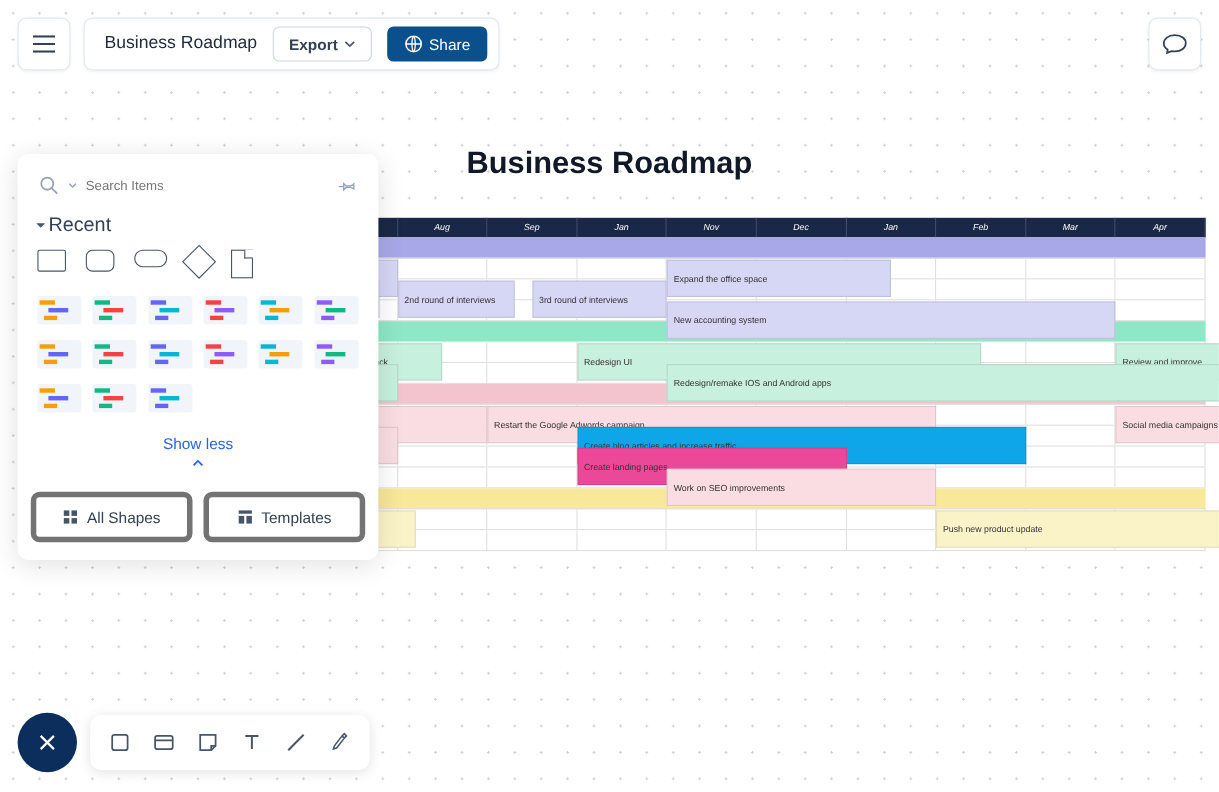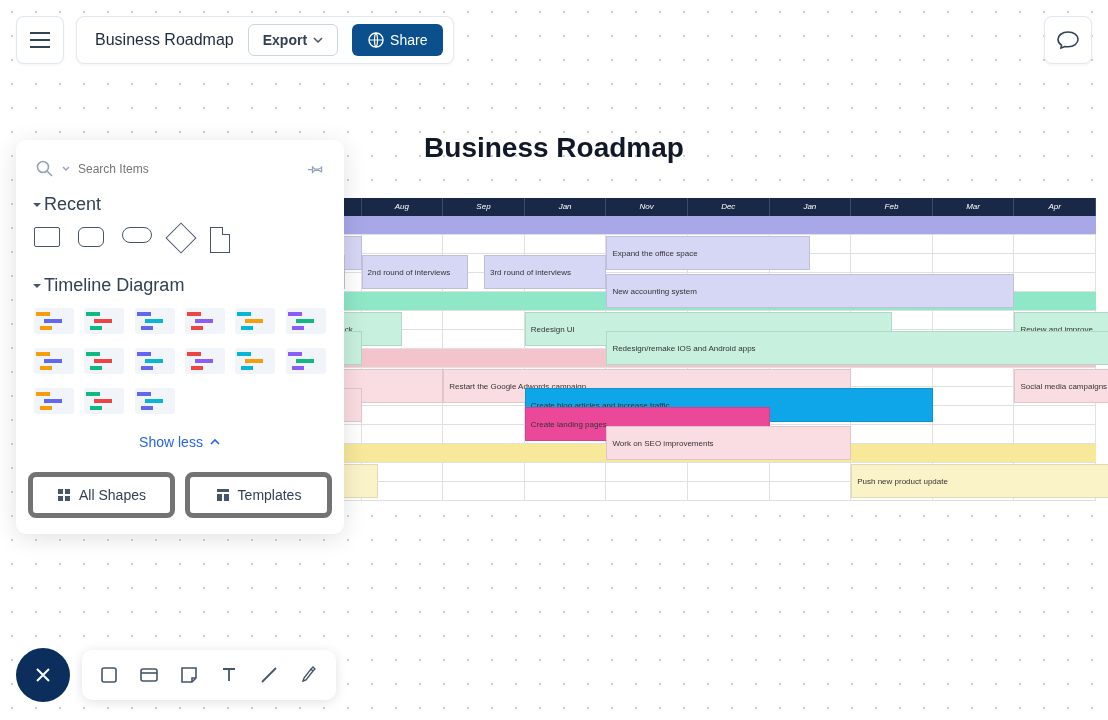--- a/index.html
+++ b/index.html
@@ -39,21 +39,21 @@
 .section-hdr { display: flex; align-items: center; gap: 2px; font-size: 18px; color: #334155; margin: 10px 0 8px 4px; font-weight: 500; }
 .recent-shapes { display: flex; gap: 18px; padding: 4px 6px 12px 6px; }
 .shape-sq { width: 26px; height: 20px; border: 1.5px solid #475569; border-radius: 2px; }
 .shape-rr { width: 26px; height: 20px; border: 1.5px solid #475569; border-radius: 6px; }
 .shape-pill { width: 30px; height: 16px; border: 1.5px solid #475569; border-radius: 10px; }
 .shape-diamond { width: 22px; height: 22px; border: 1.5px solid #475569; transform: rotate(45deg); }
 .shape-page { width: 20px; height: 26px; border: 1.5px solid #475569; position: relative; }
 .shape-page::after { content: ''; position: absolute; top: -1px; right: -1px; width: 7px; height: 7px; border-left: 1.5px solid #475569; border-bottom: 1.5px solid #475569; background: #fff; }
 .timeline-grid { display: grid; grid-template-columns: repeat(6, 1fr); gap: 14px 10px; padding: 4px 6px 10px 6px; }
 .tl-thumb { width: 40px; height: 26px; background: #f1f5f9; border-radius: 3px; cursor: pointer; position: relative; overflow: hidden; }
-.show-less { text-align: center; color: #2563eb; font-size: 14px; padding: 10px 0; cursor: pointer; display: flex; justify-content: center; align-items: center; gap: 6px; }
+.show-less { text-align: center; color: #2563eb; font-size: 14px; padding: 10px 0; cursor: pointer; display: flex; justify-content: center; align-items: center; gap: 6px; flex-direction: column; }
 .panel-footer { display: flex; gap: 10px; margin-top: 12px; }
 .footer-btn { flex: 1; display: flex; align-items: center; justify-content: center; gap: 8px; padding: 10px 12px; border: 5px solid #737373; border-radius: 8px; font-size: 14px; color: #334155; cursor: pointer; background: #fff; }
 
 
 .bottom-tools { position: absolute; bottom: 18px; left: 16px; display: flex; align-items: center; gap: 12px; z-index: 20; }
 .close-circle { width: 54px; height: 54px; border-radius: 50%; background: #0b2e5c; display: flex; align-items: center; justify-content: center; cursor: pointer; color: #fff; }
 .tool-strip { background: #fff; border-radius: 10px; box-shadow: 0 2px 12px rgba(0,0,0,0.12); display: flex; align-items: center; gap: 6px; padding: 8px 10px; }
 .tool { width: 34px; height: 34px; display: flex; align-items: center; justify-content: center; cursor: pointer; color: #475569; border-radius: 6px; }
 
 svg { display: block; }
@@ -292,26 +292,20 @@
     <span>Recent</span>
   </div>
   <div class="recent-shapes">
     <div class="shape-sq"></div>
     <div class="shape-rr"></div>
     <div class="shape-pill"></div>
     <div class="shape-diamond"></div>
     <div class="shape-page"></div>
   </div>
 
-  <div class="section-hdr">
-    <svg width="10" height="8" viewBox="0 0 10 8">
-        <path d="M1 2l4 4 4-4" fill="#475569"></path>
-      </svg>
-    <span>Timeline Diagram</span>
-  </div>
   <div class="timeline-grid" id="tlgrid">
       <div class="tl-thumb">
         <svg width="40" height="26" viewBox="0 0 40 26">
           <rect x="2" y="4" width="14" height="4" fill="#f59e0b"></rect>
           <rect x="10" y="11" width="18" height="4" fill="#6366f1"></rect>
           <rect x="6" y="18" width="12" height="4" fill="#f59e0b"></rect>
         </svg>
       </div>
       <div class="tl-thumb">
         <svg width="40" height="26" viewBox="0 0 40 26">

